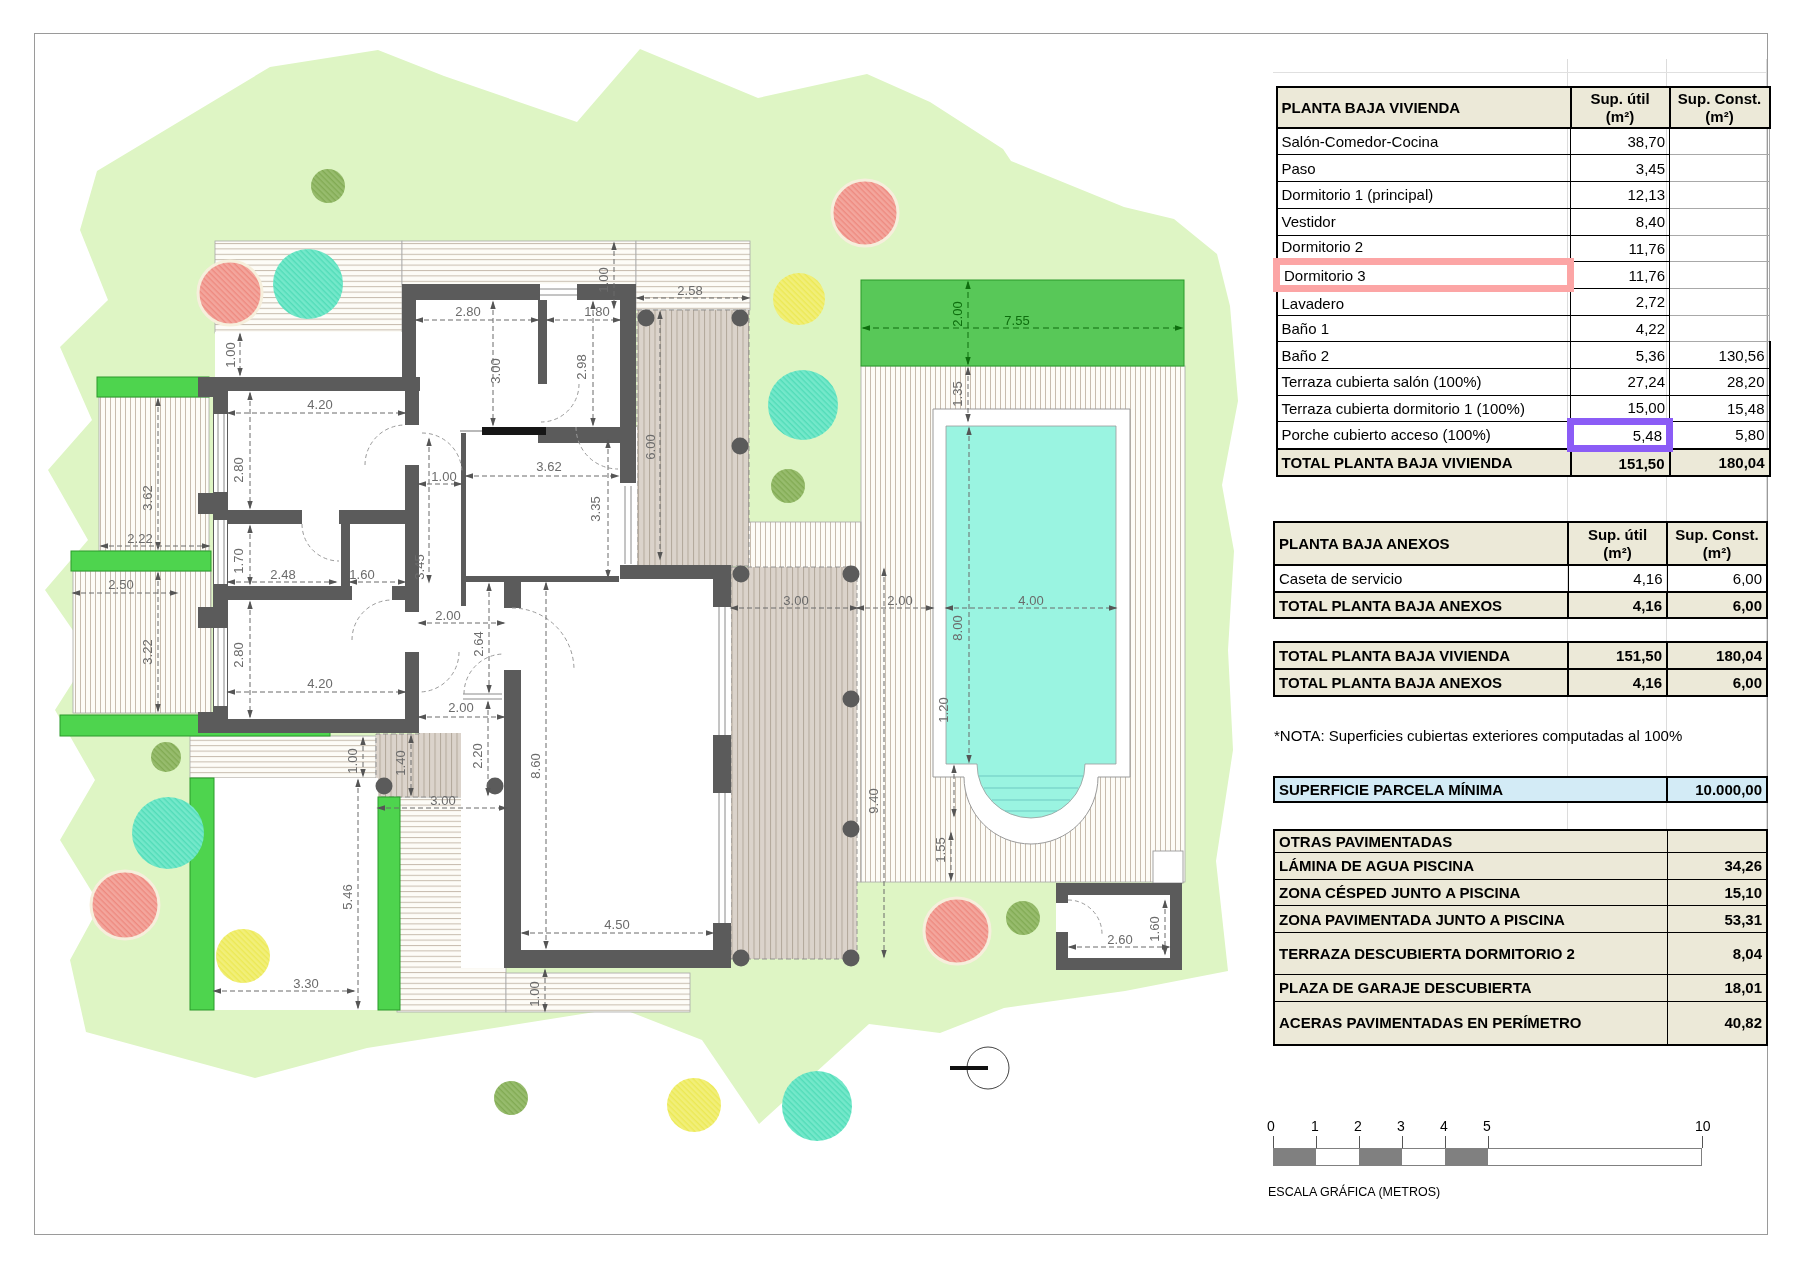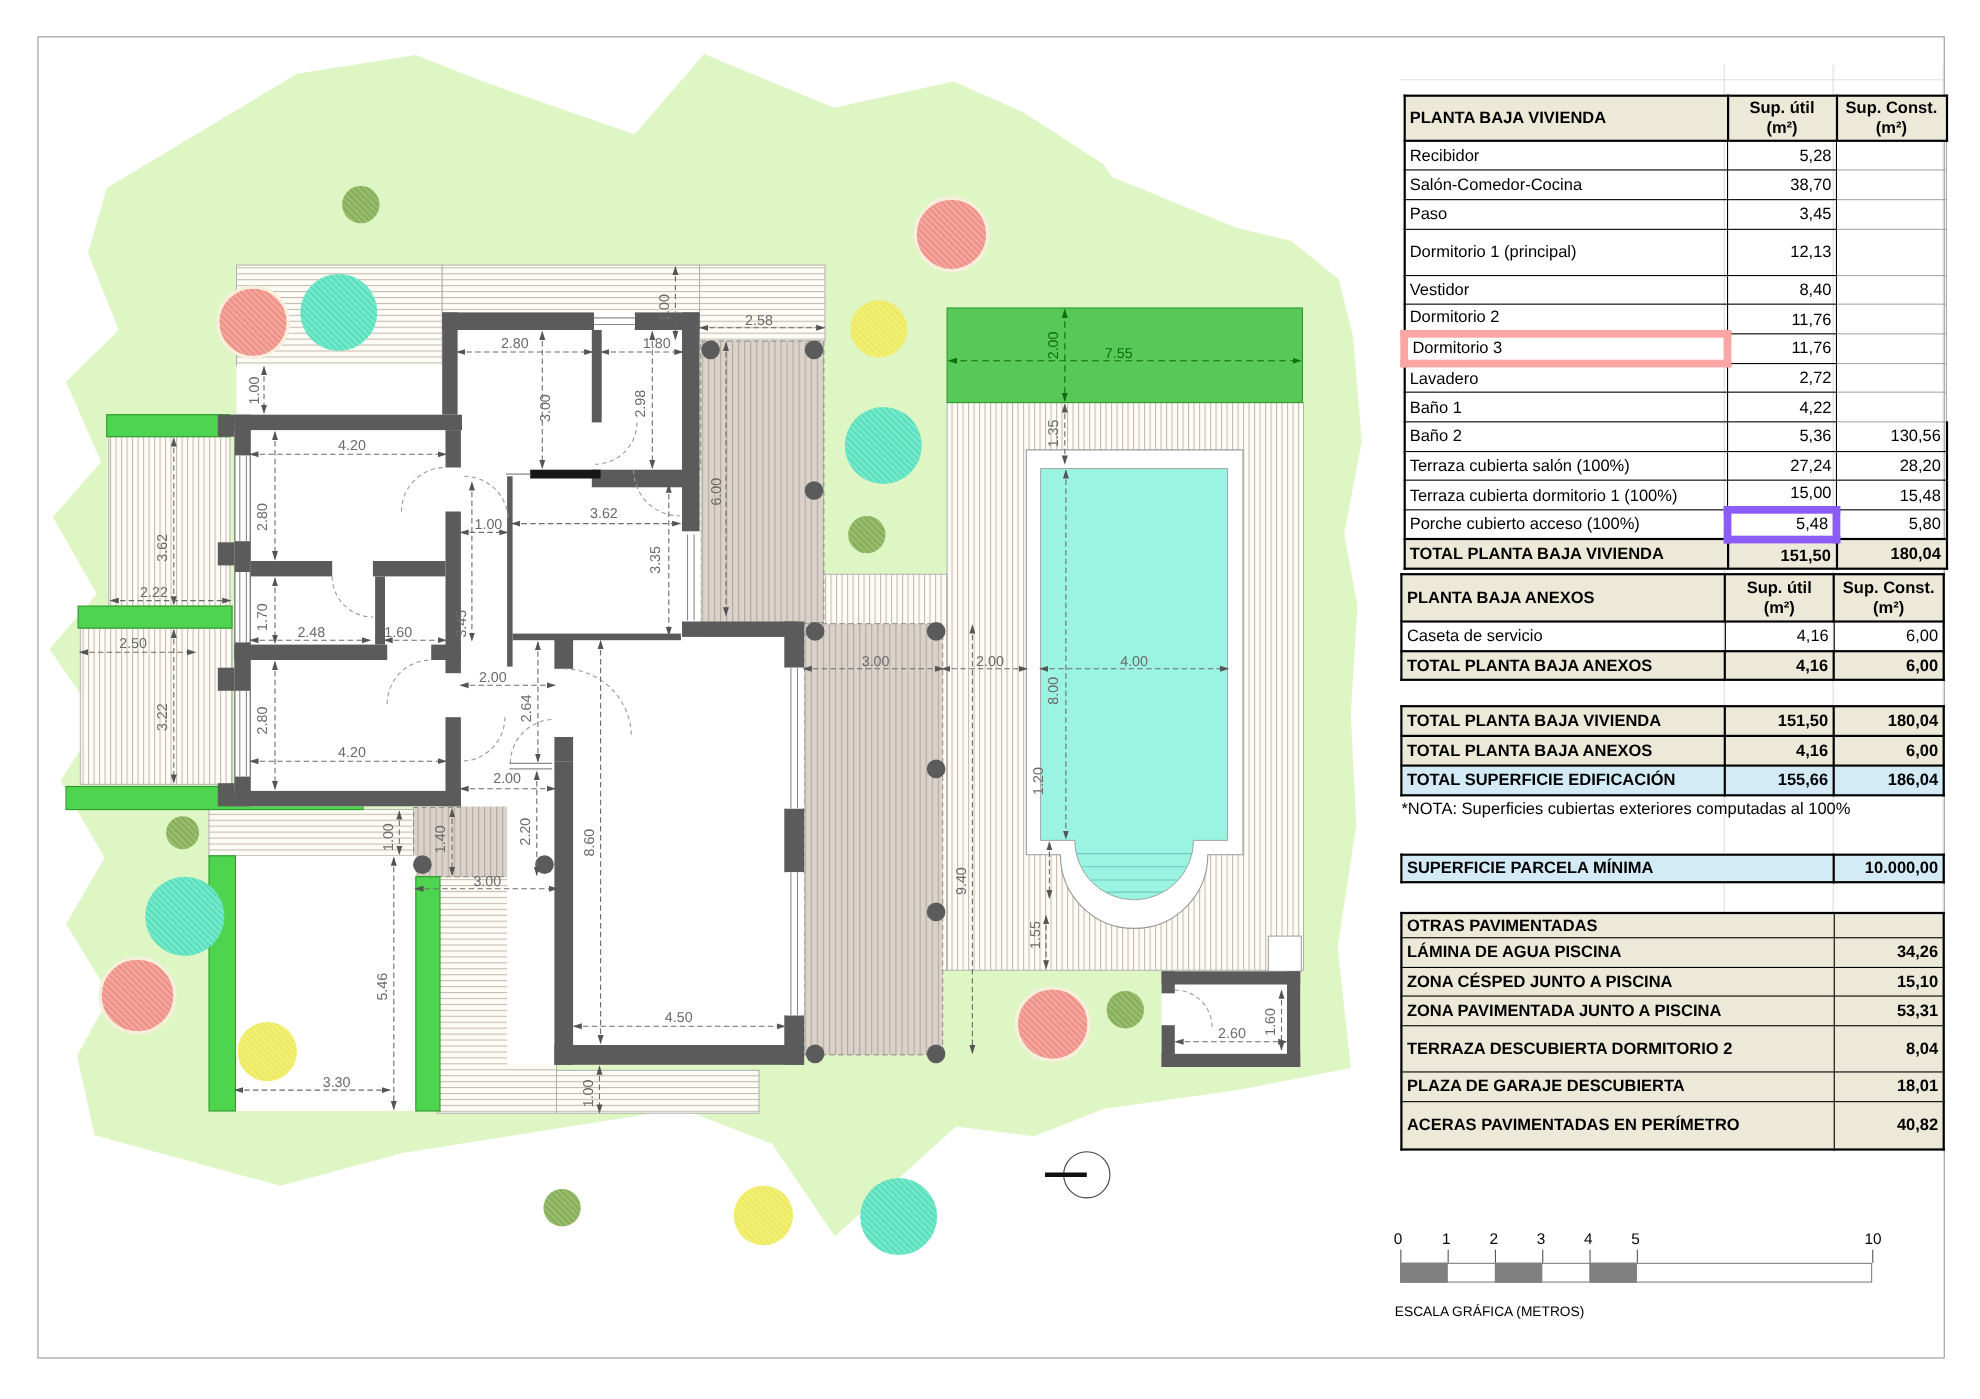--- a/index.html
+++ b/index.html
@@ -436,35 +436,30 @@
         <col style="width:99px">
         <col style="width:100px">
       </colgroup>
 <tbody>
         <tr style="height:41px" class="beige b">
           <td style="border:2px solid #000;">PLANTA BAJA VIVIENDA</td>
           <td style="border:2px solid #000;text-align:center;line-height:18px;">Sup. útil<br>(m²)</td>
           <td style="border:2px solid #000;text-align:center;line-height:18px;">Sup. Const.<br>(m²)</td>
         </tr>
 <tr style="height:26.7px">
-          <td style="border:1px solid #000">Recibidor</td>
-          <td class="num" style="border:1px solid #000">5,28</td>
-          <td style="border:1px solid #a8a8a8;border-right:1px solid #a8a8a8"></td>
-        </tr>
-<tr style="height:26.7px">
           <td style="border:1px solid #000">Salón-Comedor-Cocina</td>
           <td class="num" style="border:1px solid #000">38,70</td>
           <td style="border:1px solid #a8a8a8;border-right:1px solid #a8a8a8"></td>
         </tr>
 <tr style="height:26.7px">
           <td style="border:1px solid #000">Paso</td>
           <td class="num" style="border:1px solid #000">3,45</td>
           <td style="border:1px solid #a8a8a8;border-right:1px solid #a8a8a8"></td>
         </tr>
-<tr style="height:42px">
+<tr style="height:27px">
           <td style="border:1px solid #000">Dormitorio 1 (principal)</td>
           <td class="num" style="border:1px solid #000">12,13</td>
           <td style="border:1px solid #a8a8a8;border-right:1px solid #a8a8a8"></td>
         </tr>
 <tr style="height:26.7px">
           <td style="border:1px solid #000">Vestidor</td>
           <td class="num" style="border:1px solid #000">8,40</td>
           <td style="border:1px solid #a8a8a8;border-right:1px solid #a8a8a8"></td>
         </tr>
 <tr style="height:26.7px">
@@ -549,25 +544,20 @@
 <tbody>
         <tr style="height:27px" class="beige">
           <td style="border:2px solid #000">TOTAL PLANTA BAJA VIVIENDA</td>
           <td class="num" style="border:2px solid #000">151,50</td>
           <td class="num" style="border:2px solid #000">180,04</td>
         </tr>
 <tr style="height:27px" class="beige">
           <td style="border:2px solid #000">TOTAL PLANTA BAJA ANEXOS</td>
           <td class="num" style="border:2px solid #000">4,16</td>
           <td class="num" style="border:2px solid #000">6,00</td>
-        </tr>
-<tr style="height:27px" class="blue">
-          <td style="border:2px solid #000">TOTAL SUPERFICIE EDIFICACIÓN</td>
-          <td class="num" style="border:2px solid #000">155,66</td>
-          <td class="num" style="border:2px solid #000">186,04</td>
         </tr>
 </tbody>
     </table>
 
 <div class="abs" style="left:1274px;top:727px;font-size:15px;">*NOTA: Superficies cubiertas exteriores computadas al 100%</div>
 
 <table class="abs b" style="left:1273px;top:776px;width:493px;font-size:15px;border:2px solid #000;">
 <colgroup>
         <col style="width:393px">
         <col style="width:100px">

